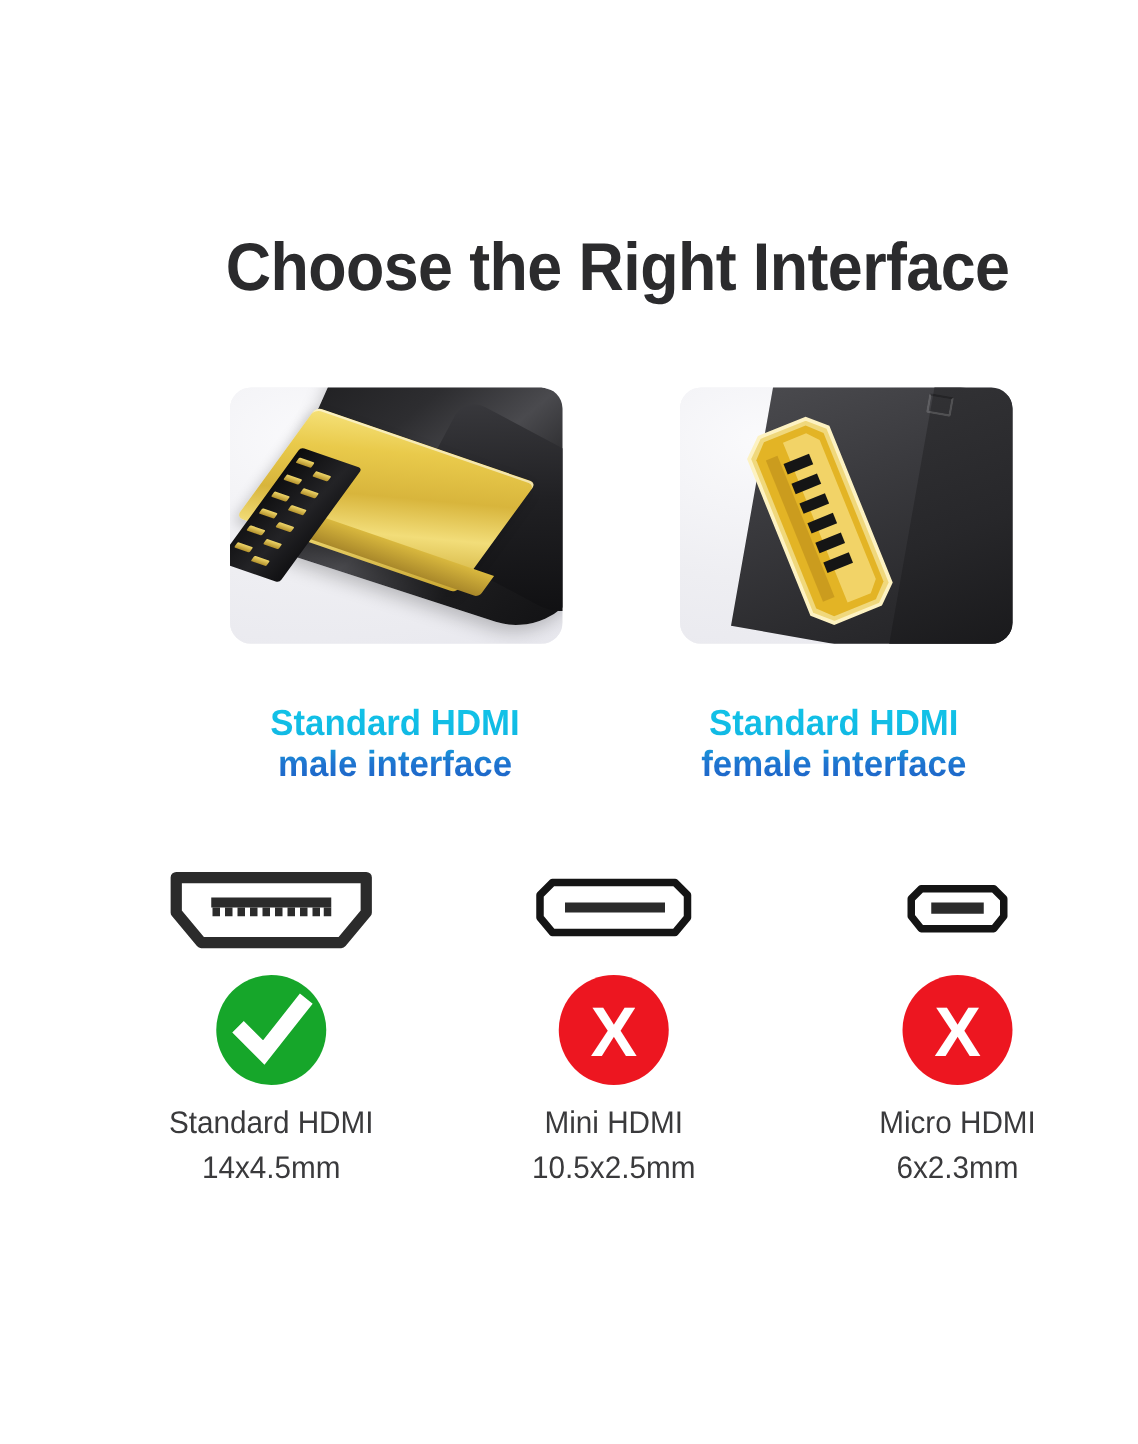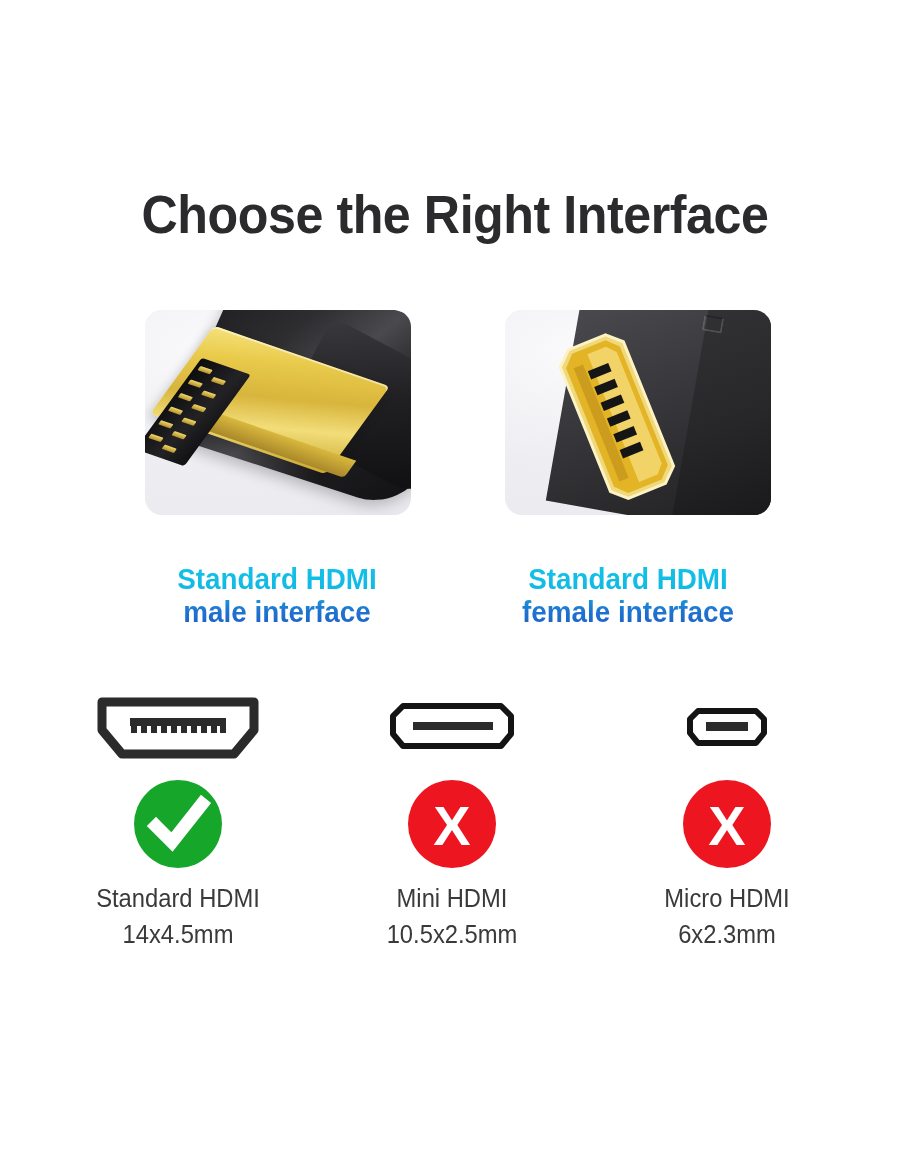--- a/index.html
+++ b/index.html
@@ -13,20 +13,21 @@
     position: relative;
     overflow: hidden;
     font-family: "Liberation Sans", "DejaVu Sans", sans-serif;
     -webkit-font-smoothing: antialiased;
   }
 
   .page {
     position: absolute;
     inset: 0;
     background: #ffffff;
+    margin-left: 39px;
   }
 
   
   .title {
     position: absolute;
     top: 183px;
     left: 0;
     width: 910px;
     text-align: center;
     font-size: 54px;

